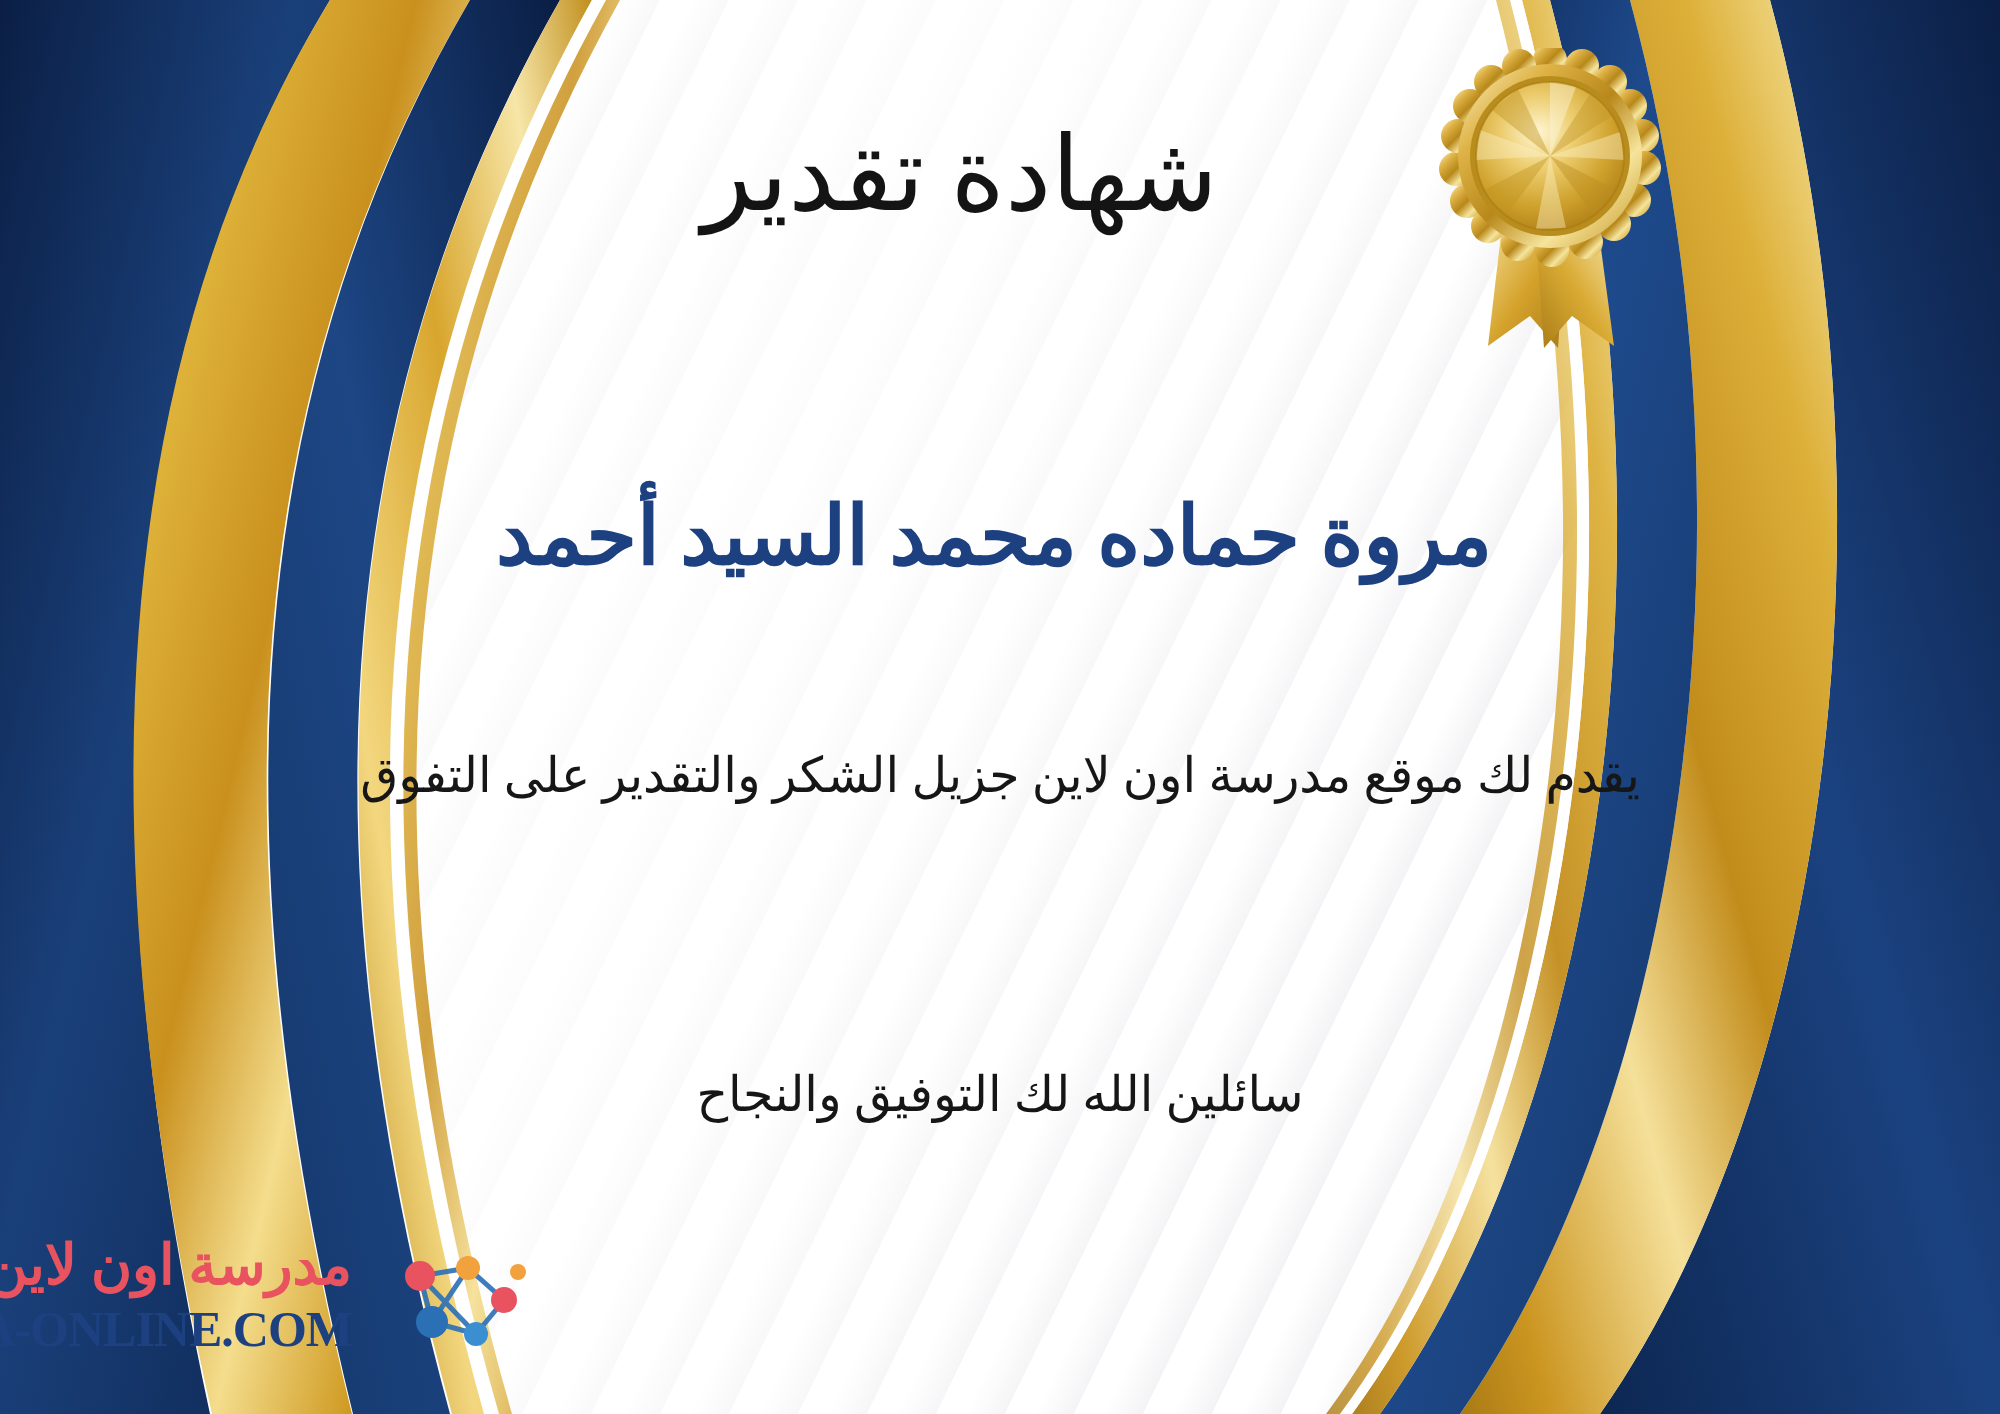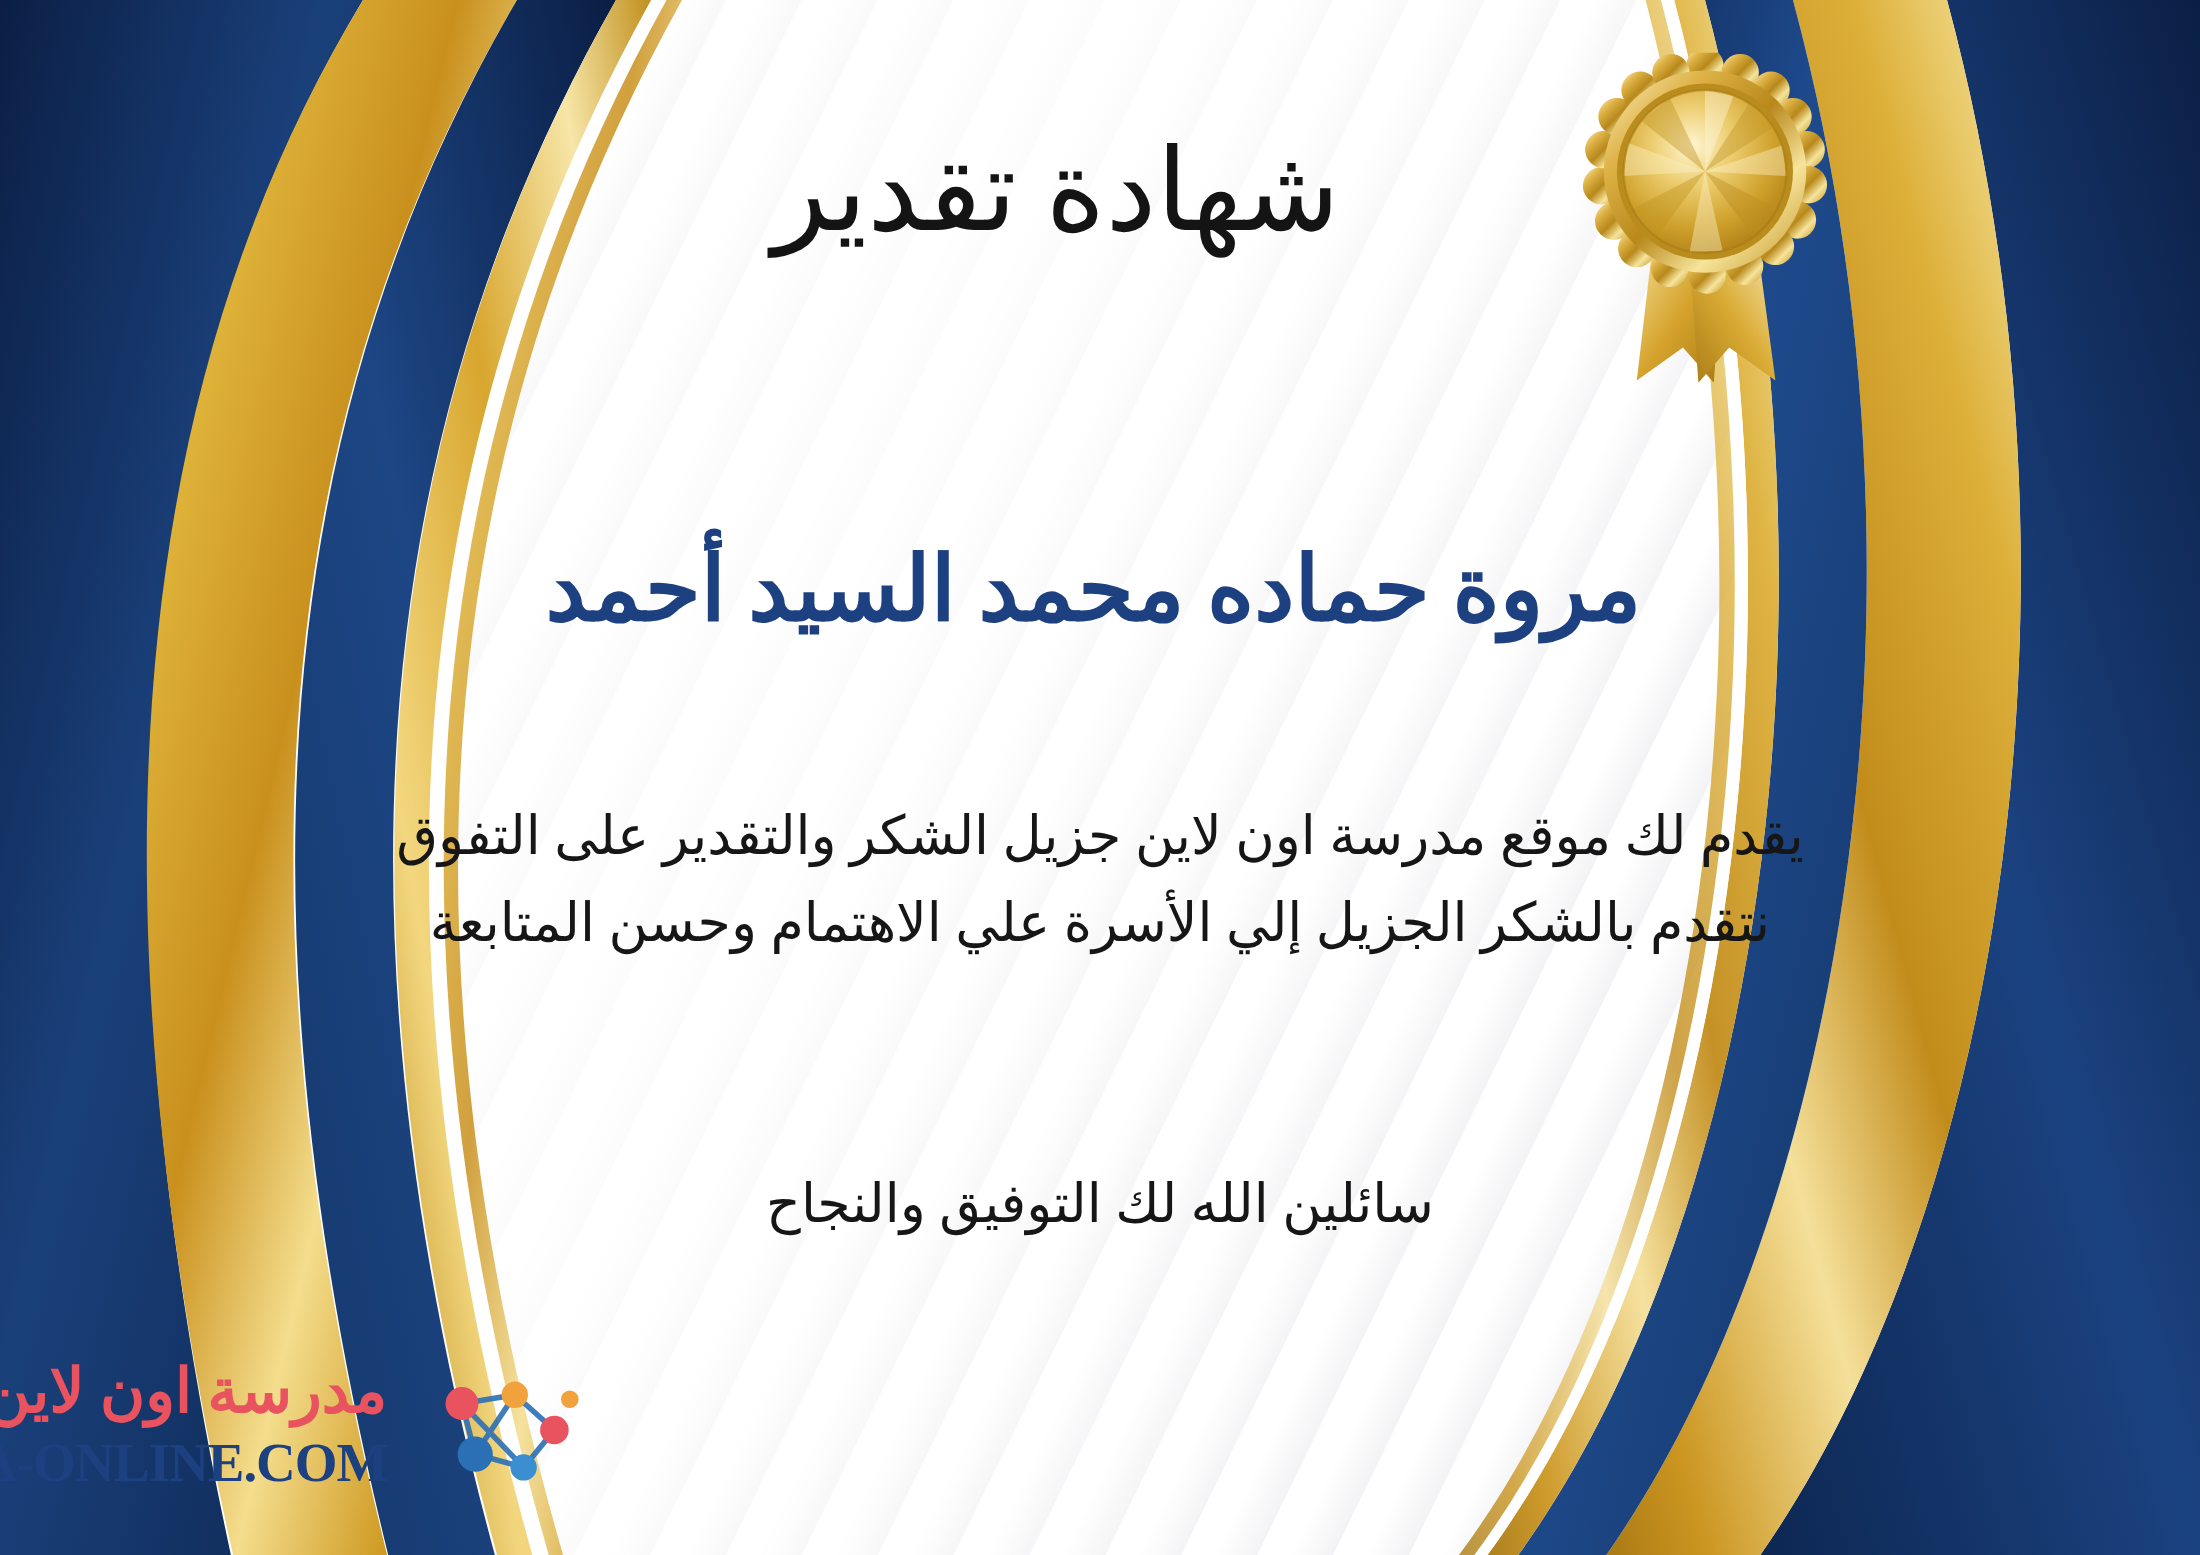--- a/index.html
+++ b/index.html
@@ -86,21 +86,21 @@
     left: 0;
     right: 12px;
     text-align: center;
     font-size: 82px;
     line-height: 1.15;
     font-weight: 700;
     color: #1d4180;
   }
   .body-block {
     position: absolute;
-    top: 720px;
+    top: 736px;
     left: -110px;
     right: -110px;
     text-align: center;
     font-size: 49px;
     line-height: 1.62;
     color: #161616;
     font-weight: 400;
   }
   .body-line { white-space: nowrap; }
   .score {
@@ -319,21 +319,20 @@
   </div>
 
   <div class="content">
 
     <div class="cert-title">شهادة تقدير</div>
 
     <div class="student-name">مروة حماده محمد السيد أحمد</div>
 
     <div class="body-block">
       <div class="body-line">يقدم لك موقع مدرسة اون لاين جزيل الشكر  والتقدير على التفوق</div>
-      <div class="body-line">نتقدم  بالشكر الجزيل إلي الأسرة علي الاهتمام وحسن المتابعة</div>
     </div>
 
     <div class="closing">سائلين الله لك التوفيق  والنجاح</div>
   </div>
 
   <div class="brand">
     <div class="brand-ar">مدرسة اون لاين</div>
     <div class="brand-url">MADRSA-ONLINE.COM</div>
     <div class="brand-mark">
       <svg width="180" height="118" viewBox="0 0 180 118">

